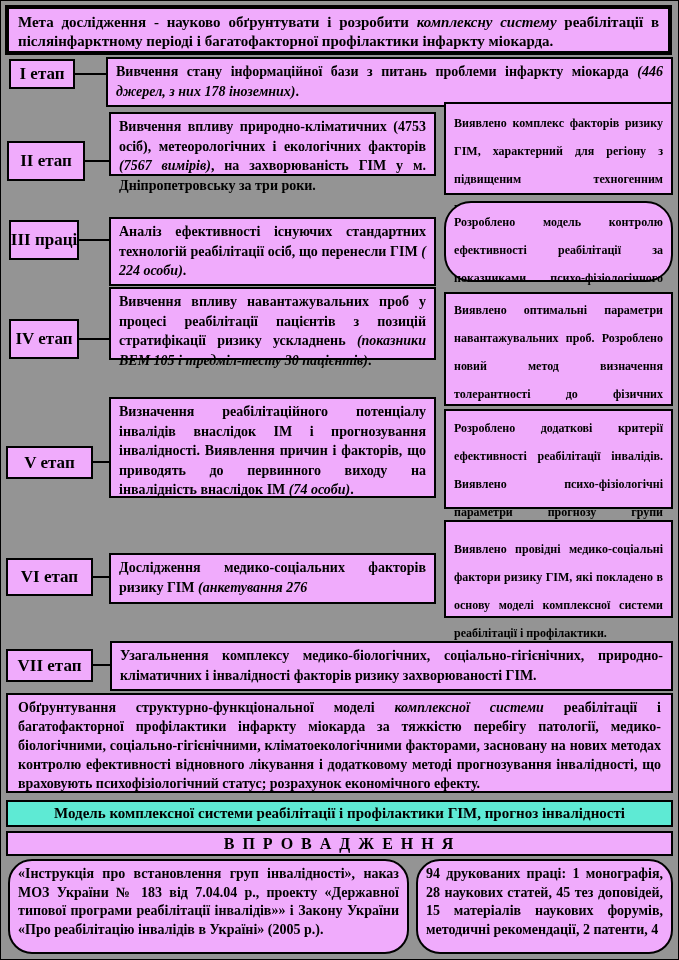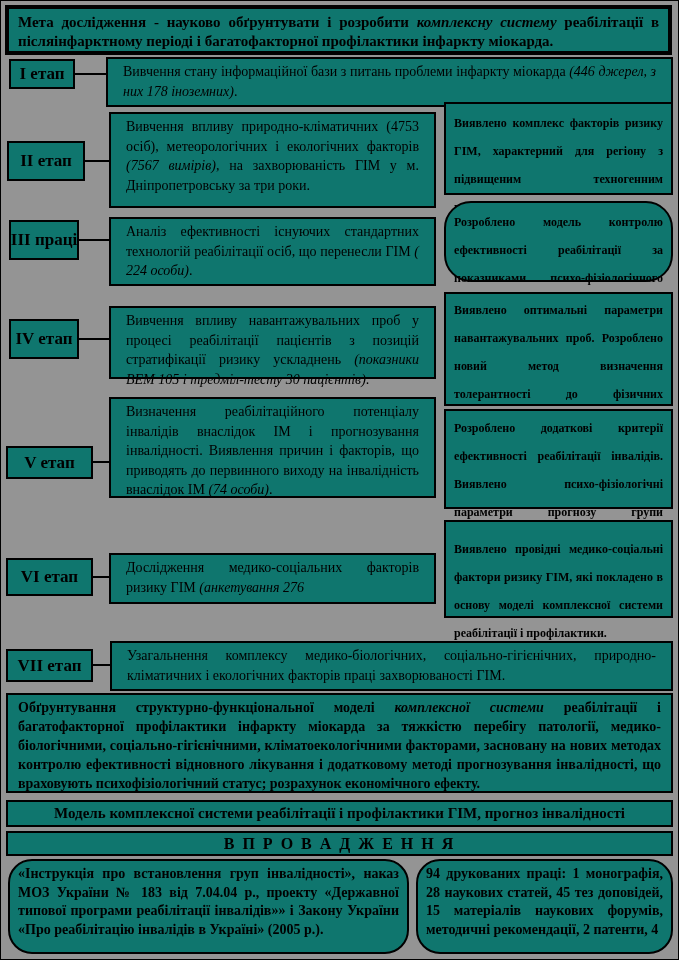--- a/index.html
+++ b/index.html
@@ -2,44 +2,44 @@
 <html><head>
 <meta charset="utf-8">
 <style>
   * { margin:0; padding:0; box-sizing:border-box; }
   html,body { background:#6e6e6e; }
   .page {
     position:relative; width:679px; height:960px; margin:0 auto;
     background:#949494; border:1px solid #000; overflow:hidden;
     font-family:"Liberation Serif","DejaVu Serif",serif; color:#000;
   }
-  .wbox { position:absolute; background:#0f766e; border:2px solid #000; }
+  .wbox { position:absolute; background:#f0abfc; border:2px solid #000; }
   .goal {
     border-width:4px; font-size:15px; font-weight:bold;
     text-align:justify; padding:4px 9px; line-height:19px;
   }
   .label-box {
     display:flex; align-items:center; justify-content:center;
     font-weight:bold; font-size:17px; white-space:nowrap;
   }
   .task {
-    font-size:14px; font-weight:normal; text-align:justify;
-    padding:3px 15px; line-height:19.5px;
+    font-size:14px; font-weight:bold; text-align:justify;
+    padding:3px 8px; line-height:19.5px;
   }
   .result {
     font-size:12px; font-weight:bold; text-align:justify;
     padding:5px 8px; line-height:28px;
   }
   .conn { position:absolute; height:2px; background:#000; }
   .synthesis {
     font-size:14px; font-weight:bold; text-align:justify;
     padding:3px 10px; line-height:19px;
   }
   .model-bar {
-    background:#0f766e; display:flex; align-items:center; justify-content:center;
+    background:#5eead4; display:flex; align-items:center; justify-content:center;
     font-weight:bold; font-size:15px; text-align:center;
   }
   .impl-bar {
     display:flex; align-items:center; justify-content:center;
     font-weight:bold; font-size:16px; letter-spacing:2px;
   }
   .impl-box {
     font-size:14px; font-weight:bold; text-align:justify;
     padding:4px 8px; line-height:18.5px;border-radius:24px;
   }
@@ -55,56 +55,56 @@
   <div class="wbox label-box" style="left:8px; top:58px; width:66px; height:30px;">
       <span>I етап</span>
     </div>
   <div class="conn" style="left:74px; top:72px; width:31px;"></div>
   <div class="wbox task" style="left:105px; top:56px; width:567px; height:50px;"><span>Вивчення стану інформаційної бази з питань проблеми інфаркту міокарда </span><i>(446 джерел, з них 178 іноземних)</i><span>.</span></div>
 
   <div class="wbox label-box" style="left:6px; top:140px; width:78px; height:40px;">
       <span>II етап</span>
     </div>
   <div class="conn" style="left:84px; top:159px; width:24px;"></div>
-  <div class="wbox task" style="left:108px; top:111px; width:327px; height:96px;"><span>Вивчення впливу природно-кліматичних (4753 осіб), метеорологічних і екологічних факторів </span><i>(7567 вимірів)</i><span>, на захворюваність ГІМ у м. Дніпропетровську за три роки.</span></div>
+  <div class="wbox task" style="left:108px; top:111px; width:327px; height:64px;"><span>Вивчення впливу природно-кліматичних (4753 осіб), метеорологічних і екологічних факторів </span><i>(7567 вимірів)</i><span>, на захворюваність ГІМ у м. Дніпропетровську за три роки.</span></div>
   <div class="wbox result" style="left:443px; top:101px; width:229px; height:93px;"><span>Виявлено комплекс факторів ризику ГІМ, характерний для регіону з підвищеним техногенним навантаженням.</span></div>
 
   <div class="wbox label-box" style="left:8px; top:219px; width:70px; height:40px;">
       <span>III праці</span>
     </div>
   <div class="conn" style="left:78px; top:238px; width:30px;"></div>
   <div class="wbox task" style="left:108px; top:204px; width:327px; height:69px;margin-top:12px;"><span>Аналіз ефективності існуючих стандартних технологій реабілітації осіб, що перенесли ГІМ </span><i>( 224 особи)</i><span>.</span></div>
   <div class="wbox result" style="left:443px; top:200px; width:229px; height:81px;border-radius:27px;"><span>Розроблено модель контролю ефективності реабілітації за показниками психо-фізіологічного статусу.</span></div>
 
   <div class="wbox label-box" style="left:8px; top:318px; width:70px; height:40px;">
       <span>IV етап</span>
     </div>
   <div class="conn" style="left:78px; top:337px; width:30px;"></div>
-  <div class="wbox task" style="left:108px; top:305px; width:327px; height:73px;"><span>Вивчення впливу навантажувальних проб у процесі реабілітації пацієнтів з позицій стратифікації ризику ускладнень </span><i>(показники ВЕМ 105 і тредміл-тесту 30 пацієнтів)</i><span>.</span></div>
+  <div class="wbox task" style="left:108px; top:286px; width:327px; height:73px;"><span>Вивчення впливу навантажувальних проб у процесі реабілітації пацієнтів з позицій стратифікації ризику ускладнень </span><i>(показники ВЕМ 105 і тредміл-тесту 30 пацієнтів)</i><span>.</span></div>
   <div class="wbox result" style="left:443px; top:291px; width:229px; height:114px; padding-top:2px;"><span>Виявлено оптимальні параметри навантажувальних проб. Розроблено новий метод визначення толерантності до фізичних навантажень для попередження ускладнень.</span></div>
 
   <div class="wbox label-box" style="left:5px; top:445px; width:87px; height:33px;">
       <span>V етап</span>
     </div>
   <div class="conn" style="left:92px; top:460px; width:16px;"></div>
   <div class="wbox task" style="left:108px; top:396px; width:327px; height:101px;"><span>Визначення реабілітаційного потенціалу інвалідів внаслідок ІМ і прогнозування інвалідності. Виявлення причин і факторів, що приводять до первинного виходу на інвалідність внаслідок ІМ </span><i>(74 особи)</i><span>.</span></div>
   <div class="wbox result" style="left:443px; top:408px; width:229px; height:100px; padding-top:3px;"><span>Розроблено додаткові критерії ефективності реабілітації інвалідів. Виявлено психо-фізіологічні параметри прогнозу групи інвалідності.</span></div>
 
   <div class="wbox label-box" style="left:5px; top:557px; width:87px; height:38px;">
       <span>VI етап</span>
     </div>
   <div class="conn" style="left:92px; top:575px; width:16px;"></div>
   <div class="wbox task" style="left:108px; top:552px; width:327px; height:51px;"><span>Дослідження медико-соціальних факторів ризику ГІМ </span><i>(анкетування 276</i><span></span></div>
   <div class="wbox result" style="left:443px; top:519px; width:229px; height:98px; padding-top:13px;"><span>Виявлено провідні медико-соціальні фактори ризику ГІМ, які покладено в основу моделі комплексної системи реабілітації і профілактики.</span></div>
 
   <div class="wbox label-box" style="left:5px; top:648px; width:87px; height:33px;">
       <span>VII етап</span>
     </div>
   <div class="conn" style="left:92px; top:663px; width:17px;"></div>
-  <div class="wbox task" style="left:109px; top:640px; width:563px; height:50px;"><span>Узагальнення комплексу медико-біологічних, соціально-гігієнічних, природно-кліматичних і екологічних факторів праці захворюваності ГІМ.</span><i></i><span></span></div>
+  <div class="wbox task" style="left:109px; top:640px; width:563px; height:50px;"><span>Узагальнення комплексу медико-біологічних, соціально-гігієнічних, природно-кліматичних і інвалідності факторів ризику захворюваності ГІМ.</span><i></i><span></span></div>
 
   <div class="wbox synthesis" style="left:5px; top:692px; width:667px; height:100px;"><span>Обґрунтування структурно-функціональної моделі </span><i>комплексної системи</i><span> реабілітації і багатофакторної профілактики інфаркту міокарда за тяжкістю перебігу патології, медико-біологічними, соціально-гігієнічними, кліматоекологічними факторами, засновану на нових методах контролю ефективності відновного лікування і додатковому методі прогнозування інвалідності, що враховують психофізіологічний статус; розрахунок економічного ефекту.</span></div>
 
   <div class="wbox model-bar" style="left:5px; top:799px; width:667px; height:27px;">
       <span>Модель комплексної системи реабілітації і профілактики ГІМ, прогноз інвалідності</span>
     </div>
 
   <div class="wbox impl-bar" style="left:5px; top:830px; width:667px; height:25px;">
       <span>В П Р О В А Д Ж Е Н Н Я</span>
     </div>

